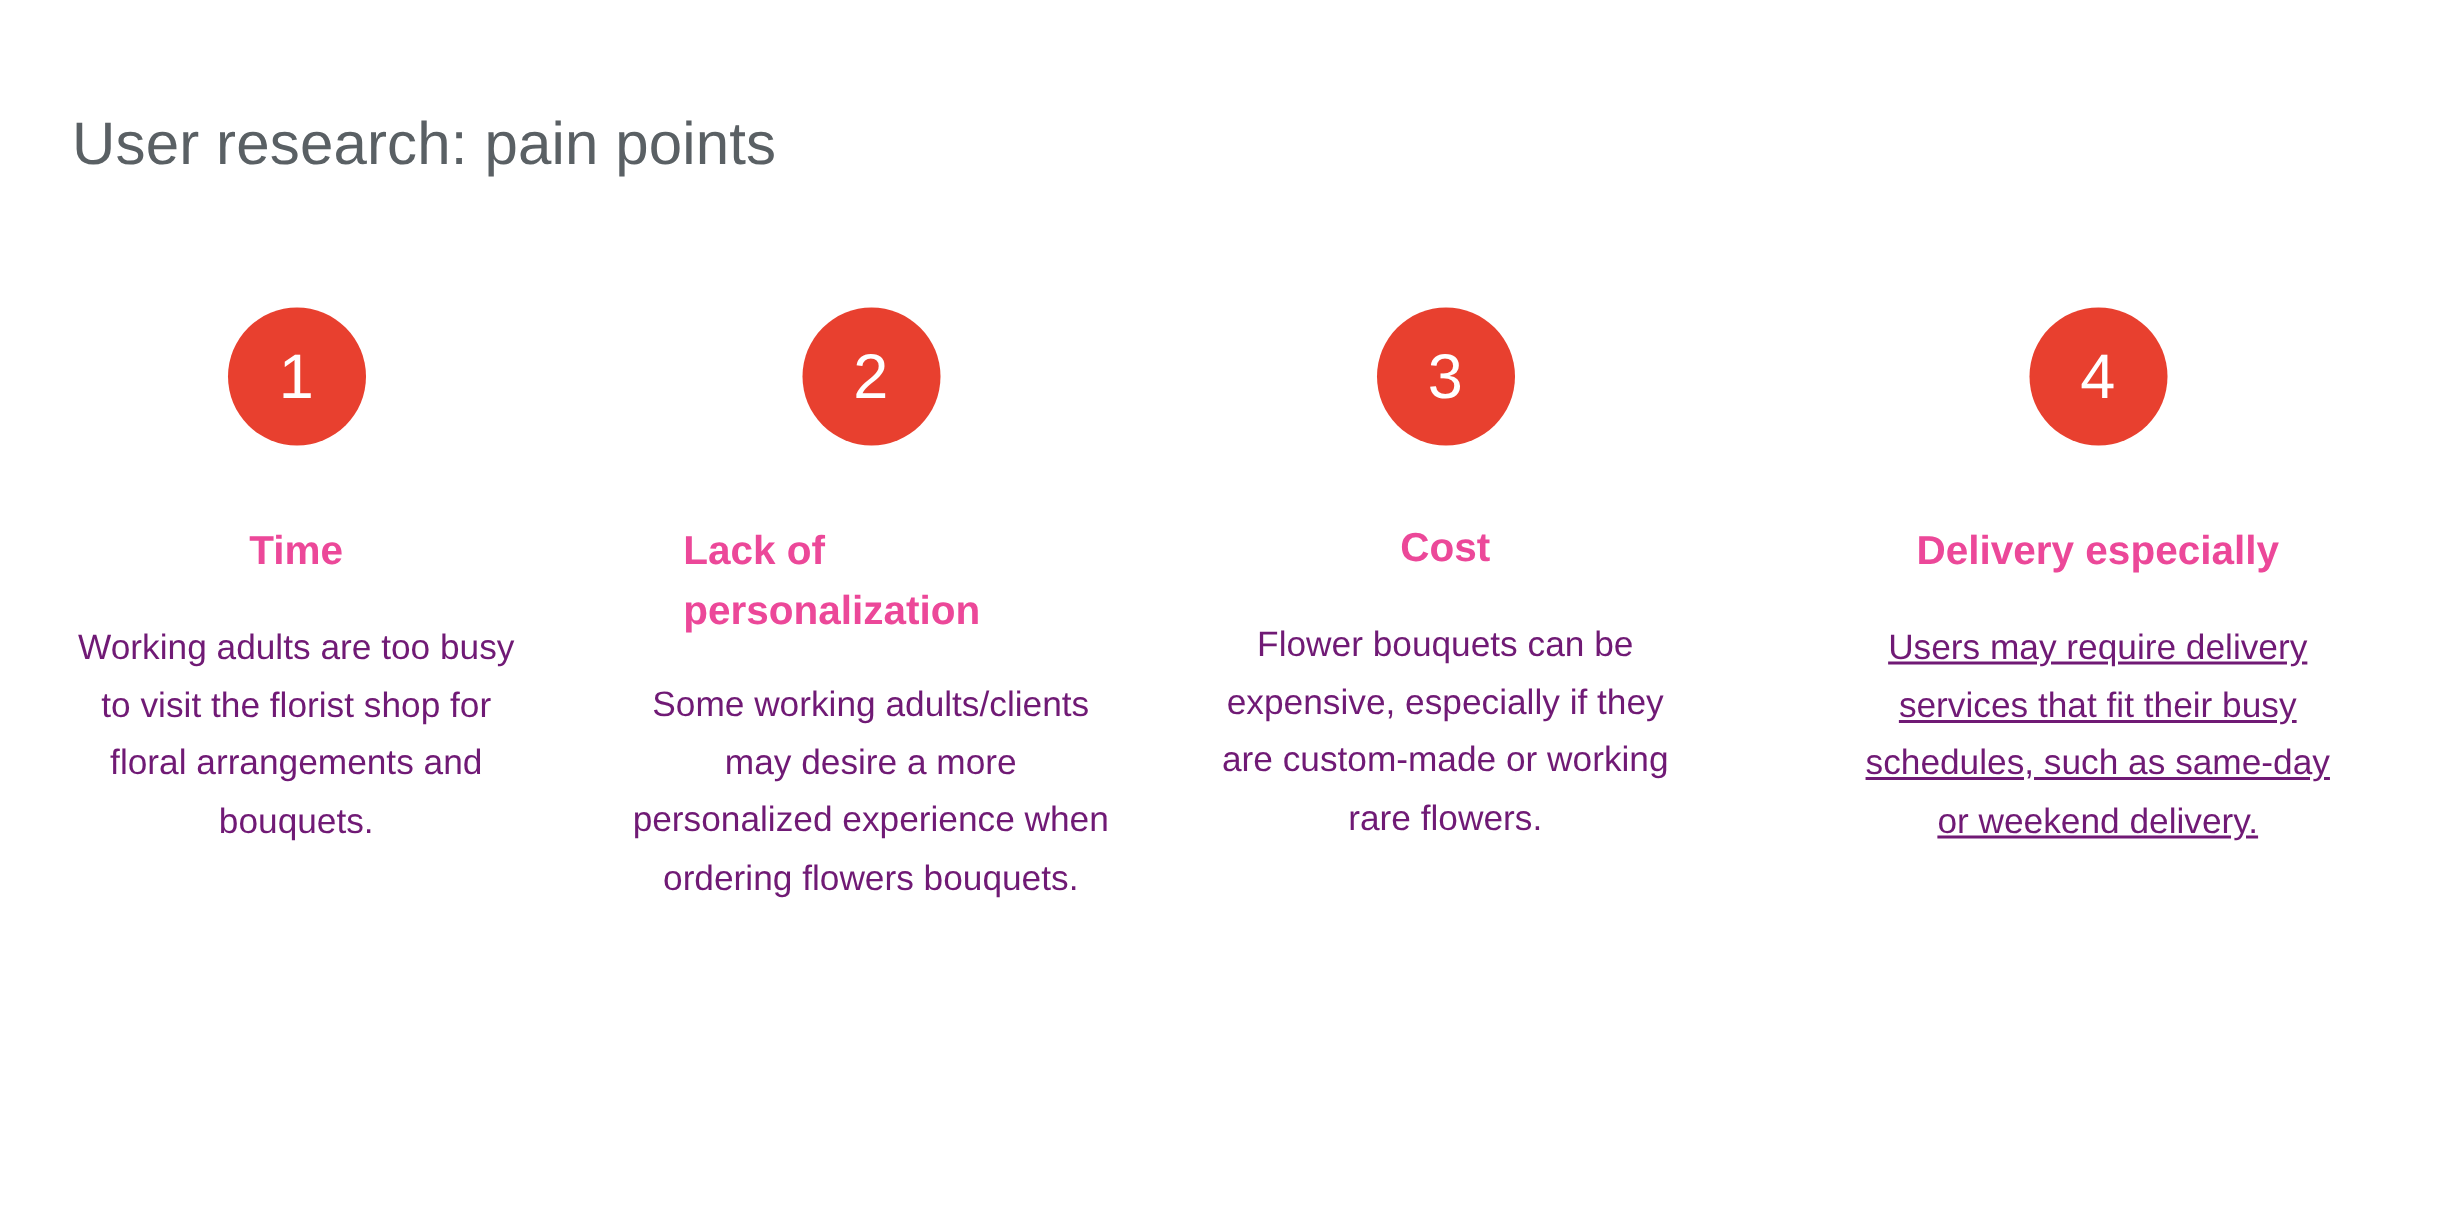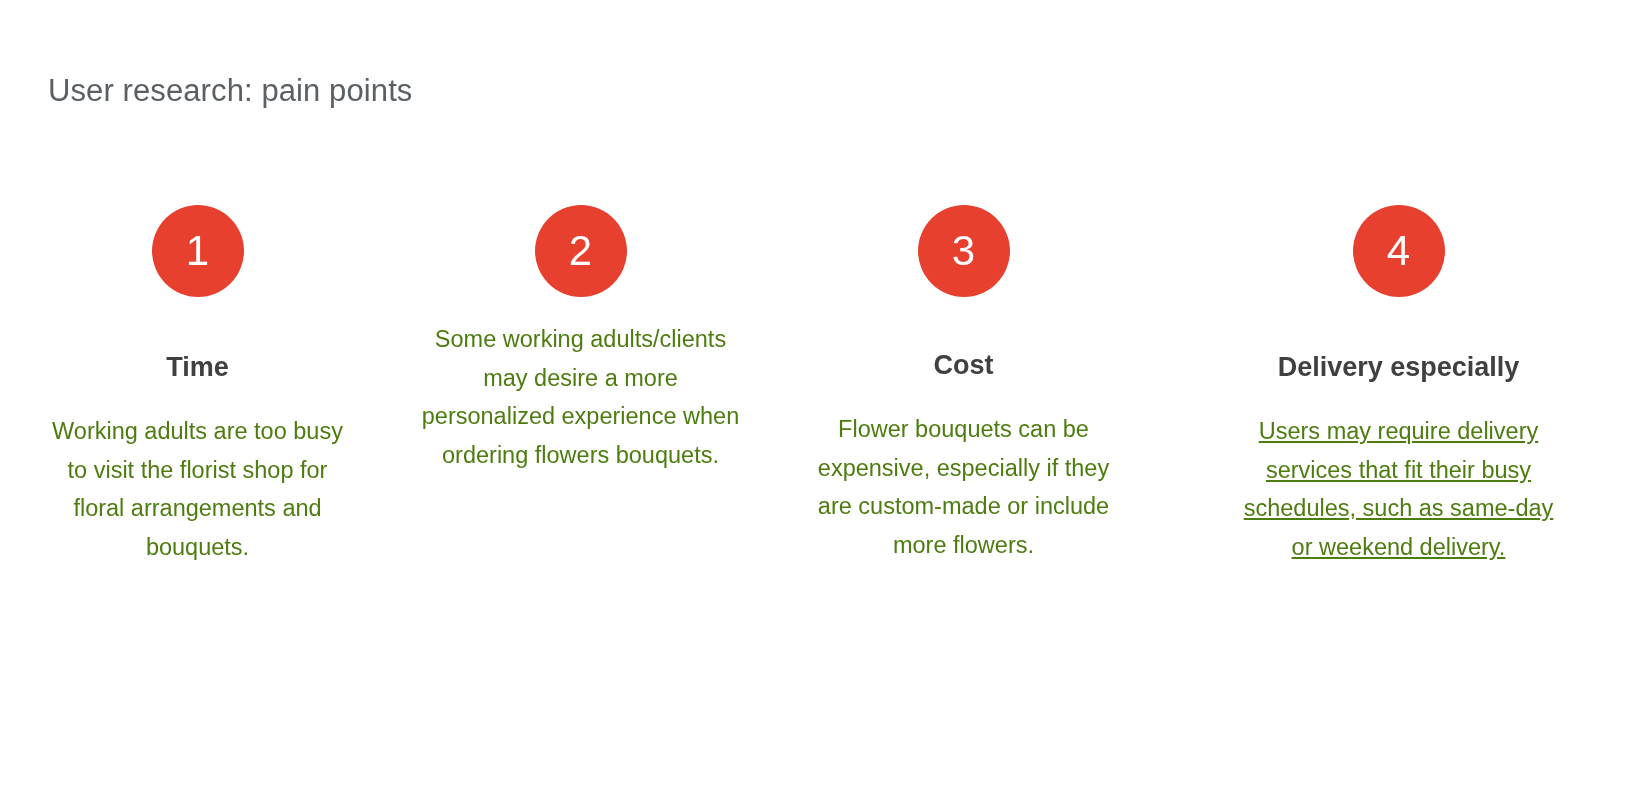--- a/index.html
+++ b/index.html
@@ -21,21 +21,21 @@
     width: 1642px;
     height: 808px;
     background: #ffffff;
     box-sizing: border-box;
   }
 
   .slide-title {
     position: absolute;
     left: 48px;
     top: 72px;
-    font-size: 31px;
+    font-size: 40px;
     font-weight: 300;
     color: #5A6064;
     letter-spacing: 0.1px;
     white-space: nowrap;
     line-height: 1.2;
   }
 
   .cards {
     position: absolute;
     left: 0px;
@@ -73,36 +73,36 @@
     font-weight: 400;
     line-height: 1;
     flex: none;
     margin-bottom: 0px;
   }
 
   .card-title {
     margin-top: 50px;
     font-size: 27px;
     font-weight: 700;
-    color: #404040;
+    color: #ec4899;
     text-align: left;
     line-height: 40px;
     max-width: 260px;
   }
 
   .card-1 .card-title { max-width: 300px; }
   .card-2 .card-title { max-width: 250px; }
   .card-3 .card-title { max-width: 300px; margin-top: 48px; }
   .card-4 .card-title { max-width: 330px; white-space: nowrap; }
 
   .card-body {
     margin-top: 26px;
     font-size: 23.5px;
     font-weight: 400;
-    color: #4d7c0f;
+    color: #701a75;
     text-align: center;
     line-height: 38.5px;
   }
 
   .card-1 .card-body { width: 296px; margin-top: 25px; }
   .card-2 .card-body { width: 325px; margin-top: 23px; }
   .card-3 .card-body { width: 314px; margin-top: 25px; }
   .card-4 .card-body { width: 312px; margin-top: 25px; text-decoration: underline; }
 </style>
 </head>
@@ -115,27 +115,28 @@
   <div class="cards">
 
     <div class="card card-1">
       <div class="badge">1</div>
       <div class="card-title">Time</div>
       <div class="card-body">Working adults are too busy to visit the florist shop for floral arrangements and bouquets.</div>
     </div>
 
     <div class="card card-2">
       <div class="badge">2</div>
+      <div class="card-title">Lack of personalization</div>
       <div class="card-body">Some working adults/clients may desire a more personalized experience when ordering flowers bouquets.</div>
     </div>
 
     <div class="card card-3">
       <div class="badge">3</div>
       <div class="card-title">Cost</div>
-      <div class="card-body">Flower bouquets can be expensive, especially if they are custom-made or include more flowers.</div>
+      <div class="card-body">Flower bouquets can be expensive, especially if they are custom-made or working rare flowers.</div>
     </div>
 
     <div class="card card-4">
       <div class="badge">4</div>
       <div class="card-title">Delivery especially</div>
       <div class="card-body">Users may require delivery services that fit their busy schedules, such as same-day or weekend delivery.</div>
     </div>
 
   </div>
 </div>

